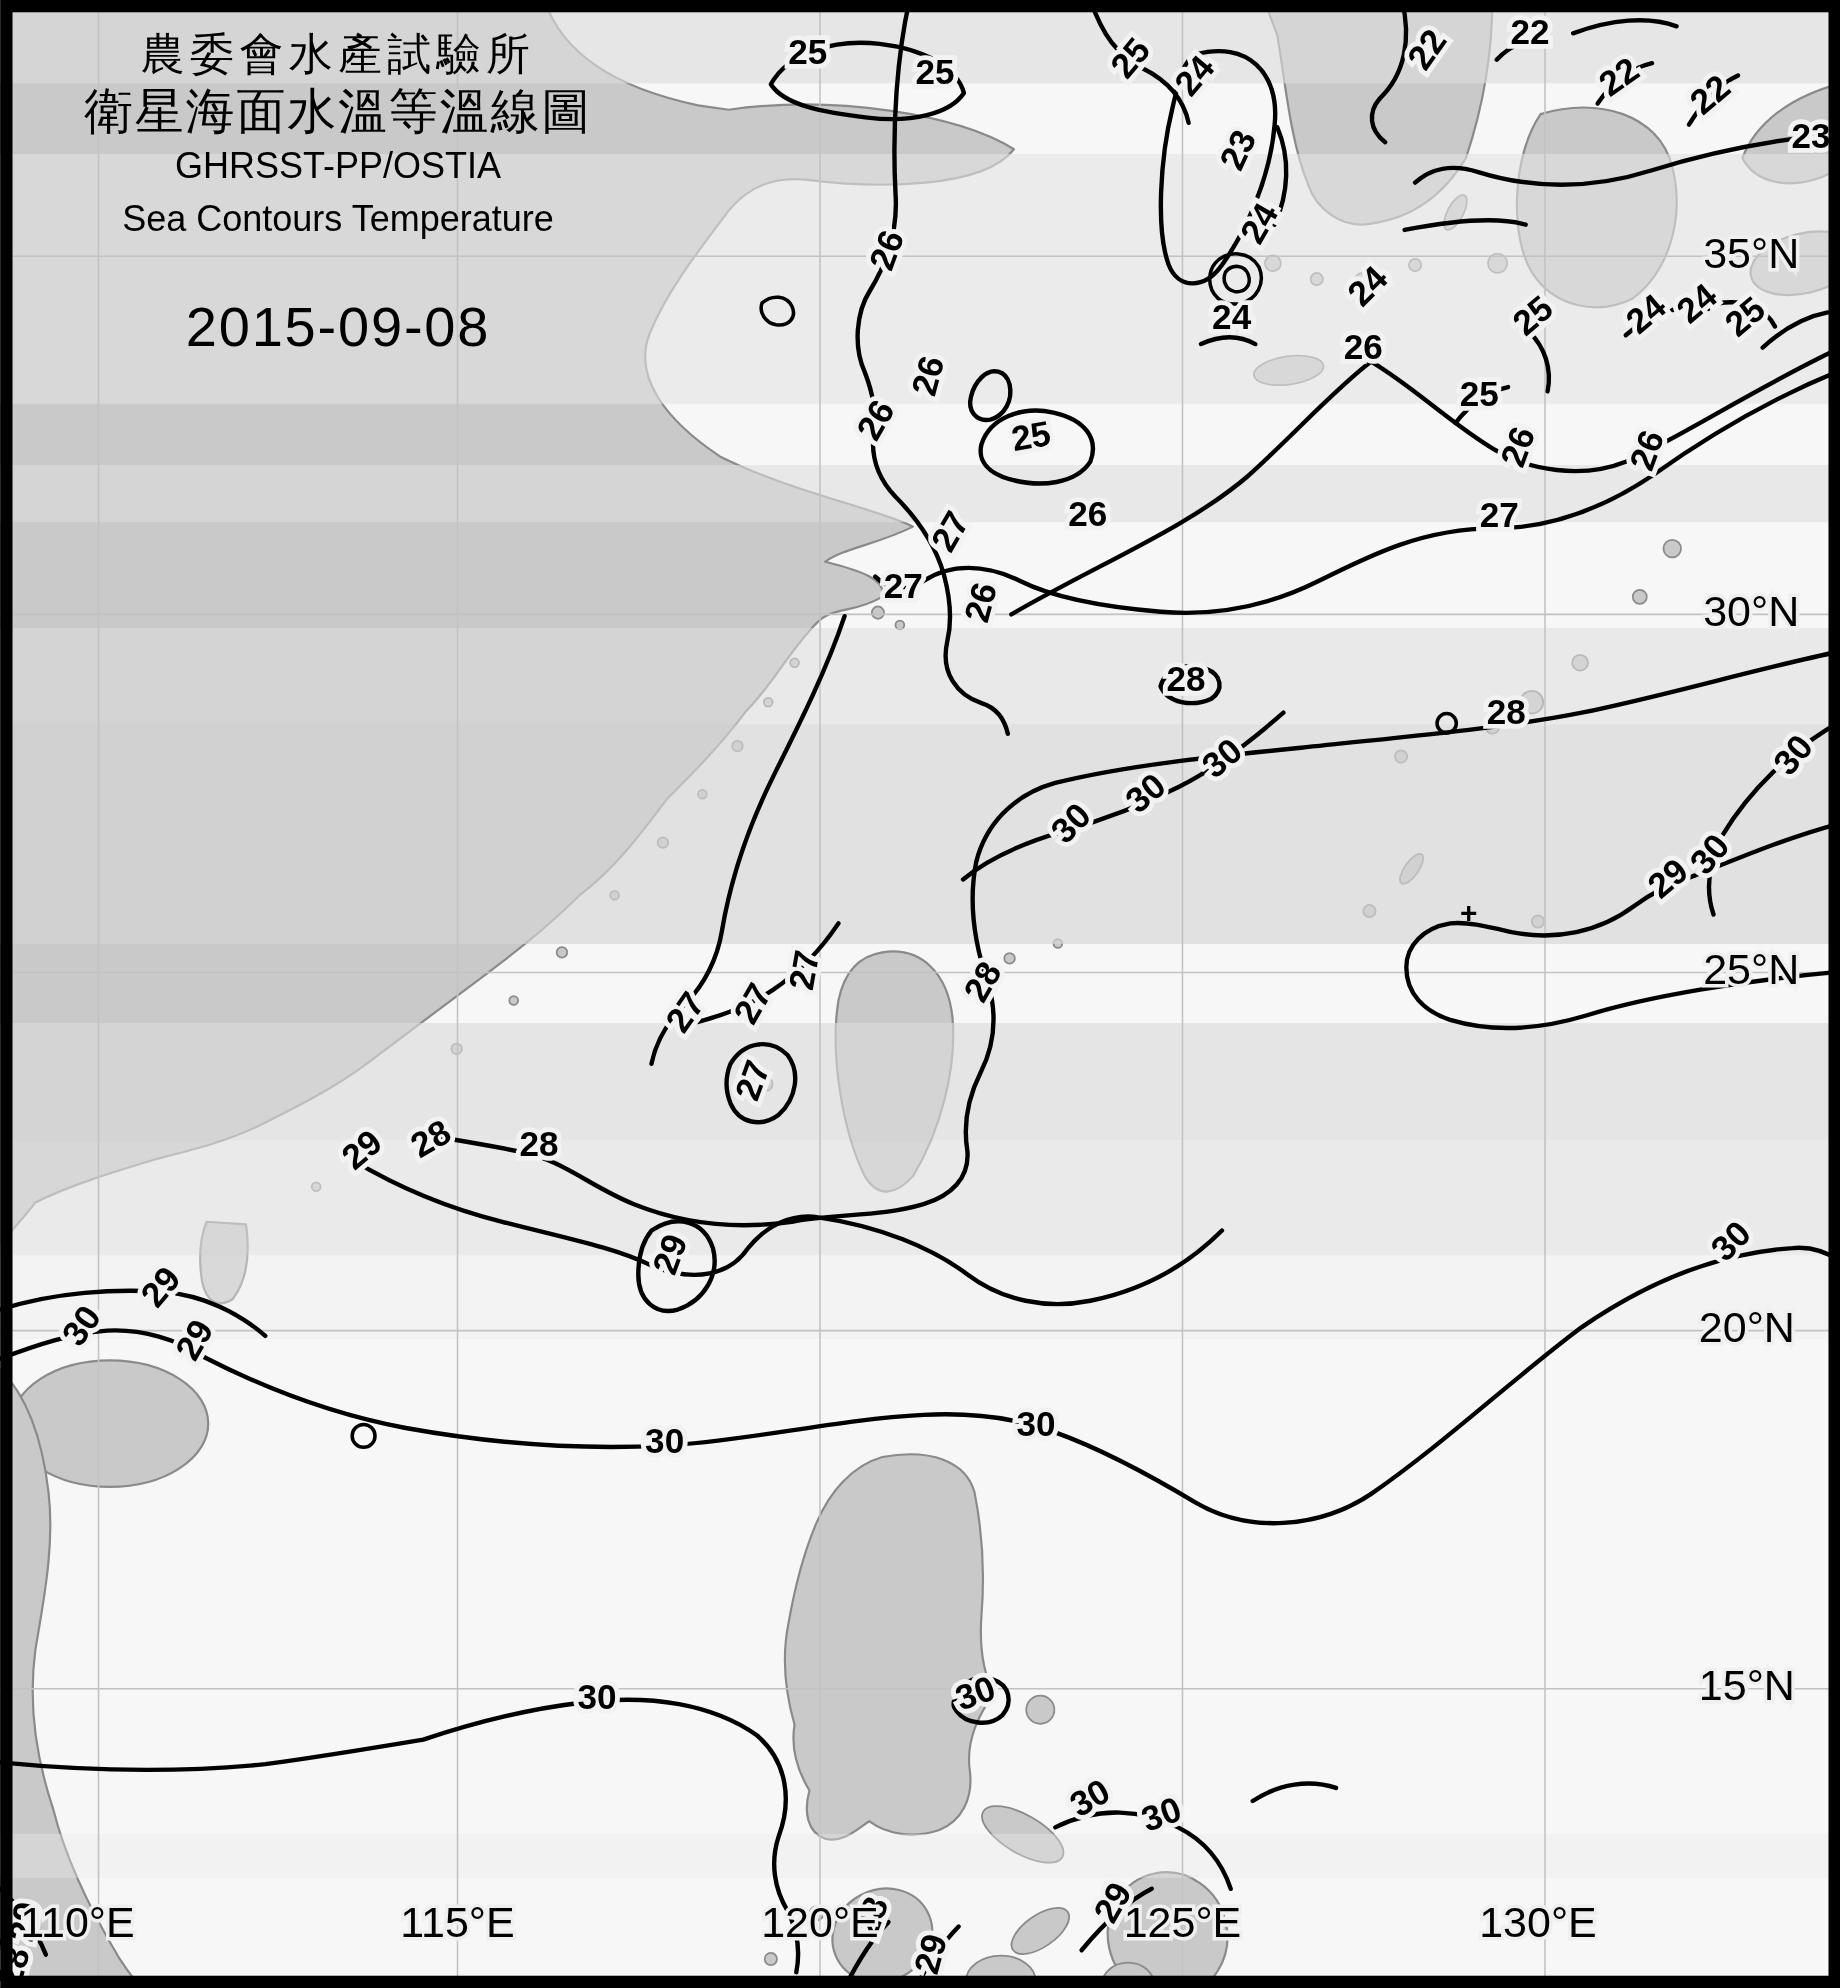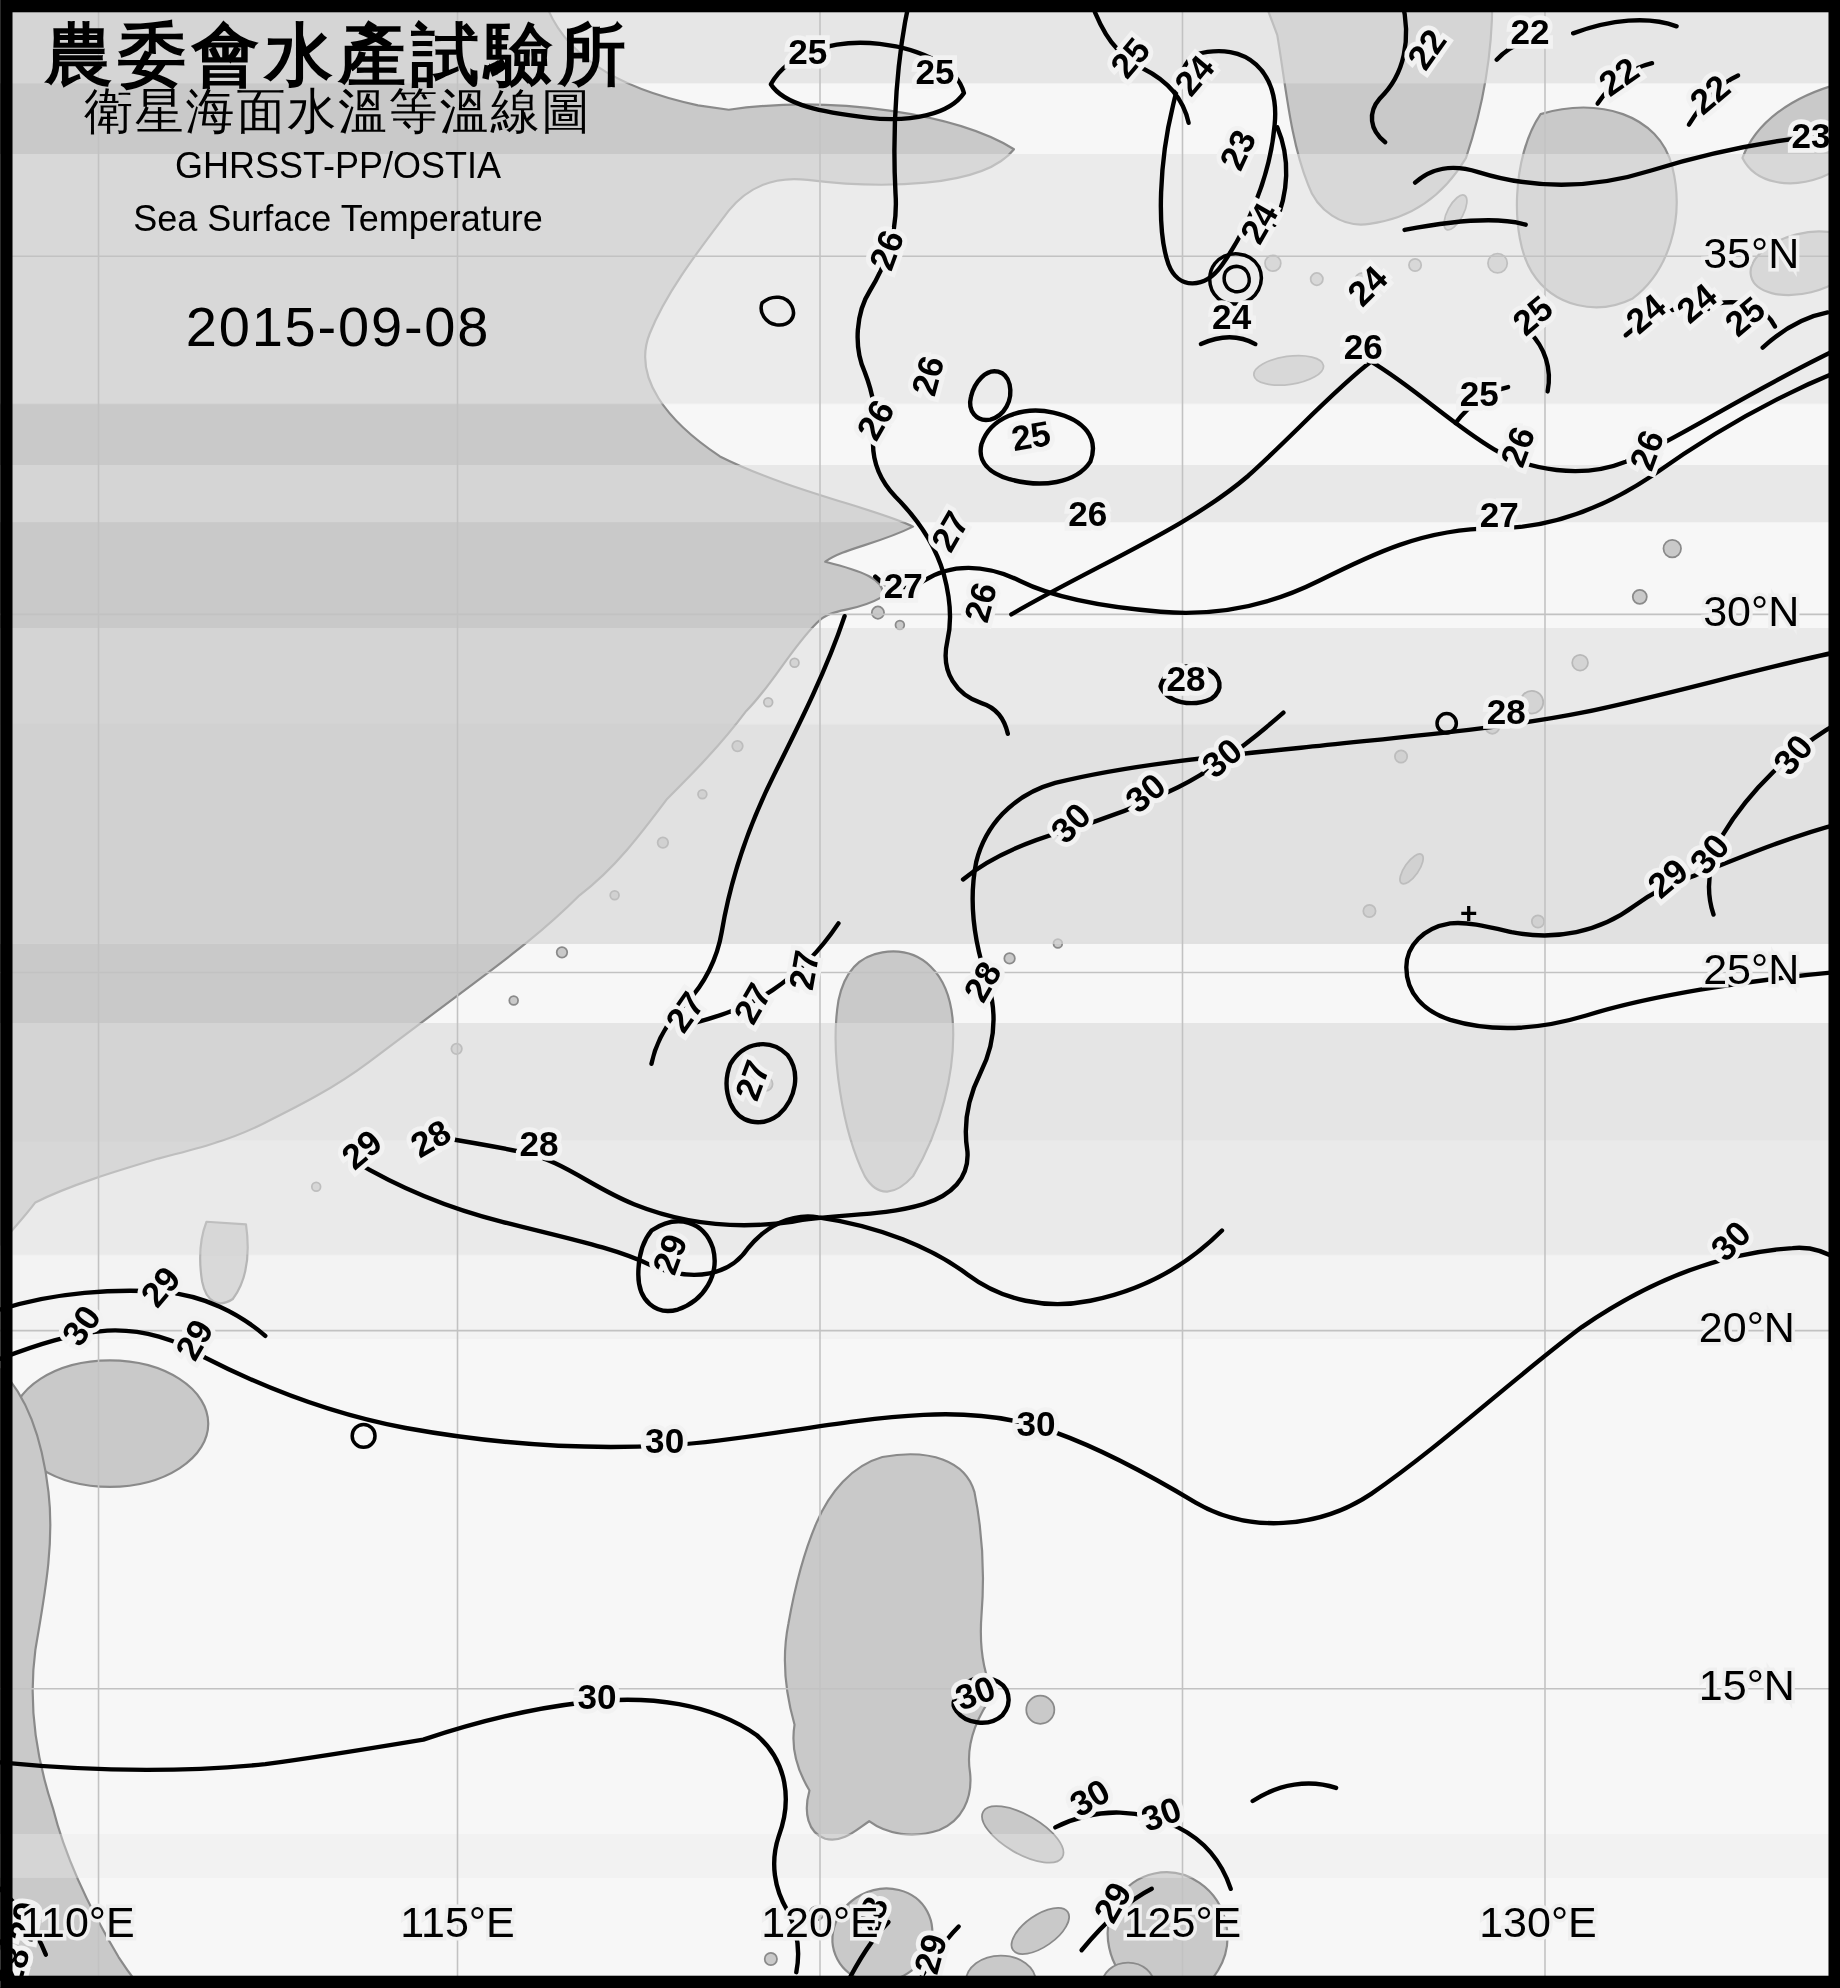--- a/index.html
+++ b/index.html
@@ -23,21 +23,21 @@
     font-family:"Liberation Sans", sans-serif;font-size:49px;fill:#000;
     stroke:#efefef;stroke-width:8px;paint-order:stroke;
     text-anchor:middle;dominant-baseline:middle;
   }
   text.marker-glyph{font-family:"Liberation Sans", sans-serif;font-weight:bold;font-size:34px;
     fill:#000;text-anchor:middle;dominant-baseline:middle;}
   #title-block{
     position:absolute;left:35px;top:24.6px;width:606px;z-index:5;
     text-align:center;color:#000;
   }
-  #title-block .t-zh1{font-size:68px;letter-spacing:5.3px;line-height:58px;font-weight:bold;}
+  #title-block .t-zh1{font-size:44px;letter-spacing:5.3px;line-height:58px;}
   #title-block .t-zh2{font-size:49px;letter-spacing:1.8px;line-height:56px;text-align:center;}
   #title-block .t-en{font-size:36px;line-height:53px;}
   #title-block .t-date{font-size:56px;margin-top:49px;letter-spacing:1.8px;}
 </style>
 </head>
 <body>
 
 <div id="map-stage">
 <svg width="1841" height="1988" viewBox="0 0 2097 2265" xmlns="http://www.w3.org/2000/svg">
 
@@ -294,16 +294,16 @@
       </g>
 
   <rect x="7" y="7" width="2083" height="2251" fill="none" stroke="#000" stroke-width="14"></rect>
 </svg>
 </div>
 
 <div id="title-block">
   <div class="t-zh1">農委會水產試驗所</div>
   <div class="t-zh2">衛星海面水溫等溫線圖</div>
   <div class="t-en">GHRSST-PP/OSTIA</div>
-  <div class="t-en">Sea Surface Temperature</div>
+  <div class="t-en">Sea Contours Temperature</div>
   <div class="t-date">2015-09-08</div>
 </div>
 
 
 </body></html>

